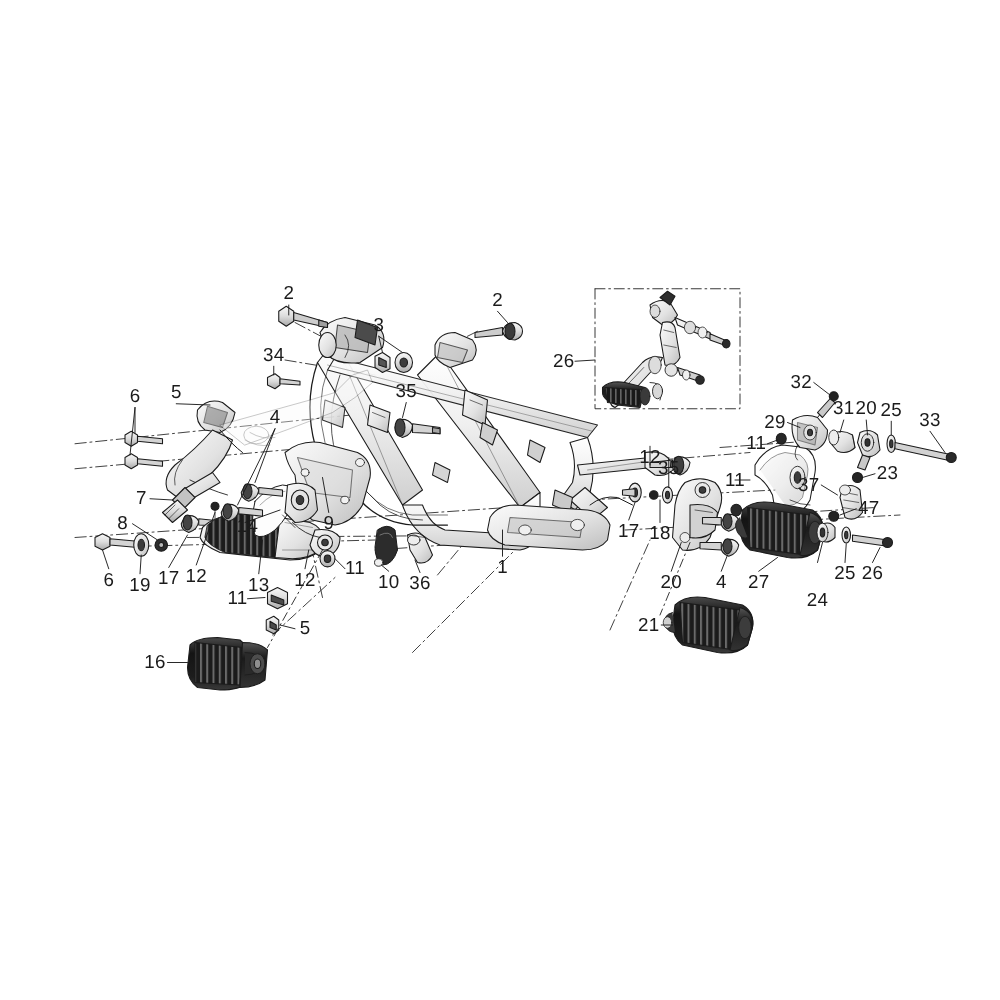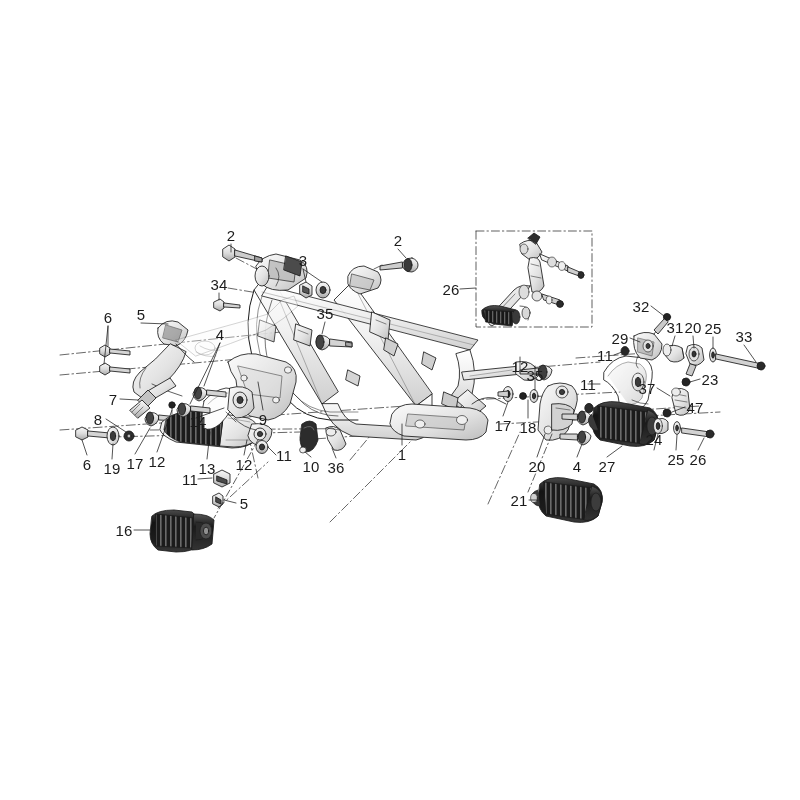--- a/index.html
+++ b/index.html
@@ -622,17 +622,17 @@
   <div class="callout" style="left:641px; top:306px">32</div>
   <div class="callout" style="left:620px; top:338px">29</div>
   <div class="callout" style="left:605px; top:355px">11</div>
   <div class="callout" style="left:675px; top:327px">31</div>
   <div class="callout" style="left:693px; top:327px">20</div>
   <div class="callout" style="left:713px; top:328px">25</div>
   <div class="callout" style="left:744px; top:336px">33</div>
   <div class="callout" style="left:710px; top:379px">23</div>
   <div class="callout" style="left:647px; top:388px">37</div>
   <div class="callout" style="left:695px; top:407px">47</div>
-  <div class="callout" style="left:654px; top:439px">24</div>
+  <div class="callout" style="left:654px; top:480px">24</div>
   <div class="callout" style="left:676px; top:459px">25</div>
   <div class="callout" style="left:698px; top:459px">26</div>
 
 </div>
 
 </body></html>

